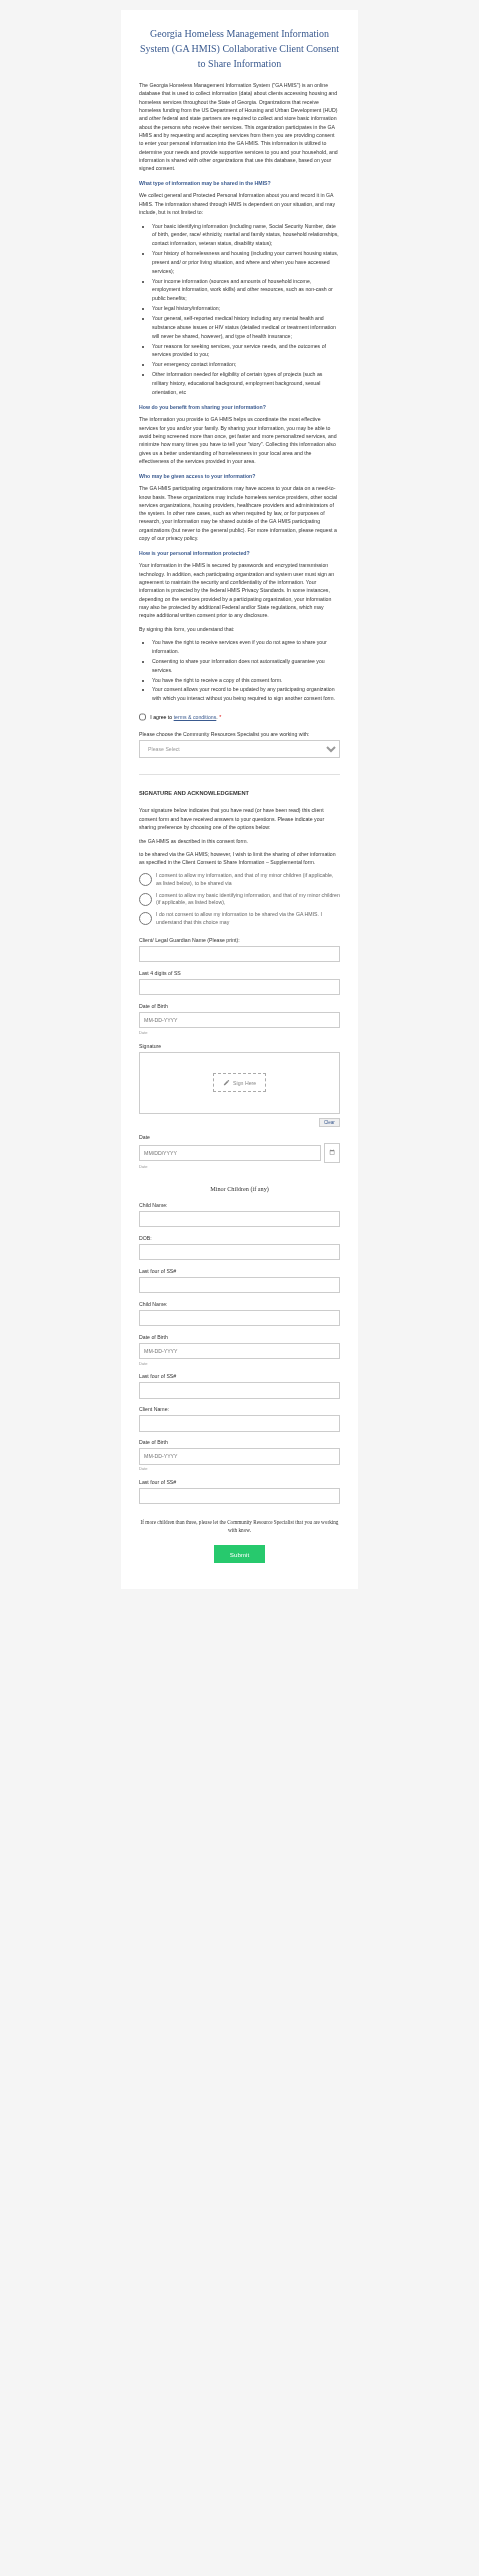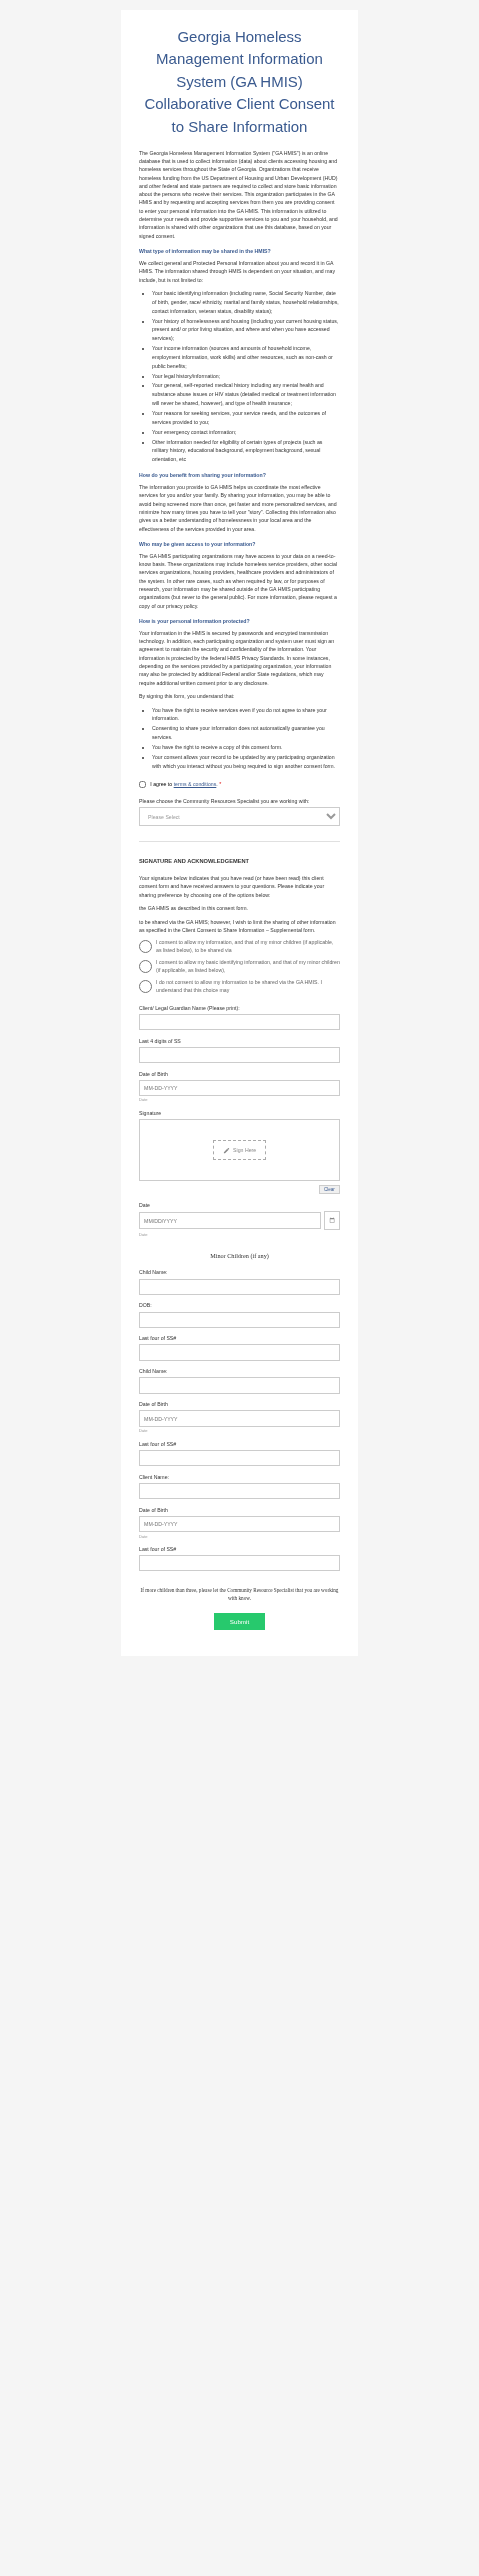--- a/index.html
+++ b/index.html
@@ -1,18 +1,18 @@
 <!DOCTYPE html>
 <html style="font-size:8.2px"><head>
   <meta charset="utf-8">
   <style>
     * { margin: 0; padding: 0; box-sizing: border-box; }
     body { font-family: Arial, sans-serif; background: #f5f5f5; display: flex; justify-content: center; padding: 10.3px 0; }
     .form-container { width: 237px; background: #fff; padding: 15.5px 18px; }
-    h1 { font-size: 15px; font-weight: normal; color: #3a5a8f; text-align: center; line-height: 1.5; margin-bottom: 10.3px; font-family: Liberation Sans, sans-serif; }
+    h1 { font-size: 10px; font-weight: normal; color: #3a5a8f; text-align: center; line-height: 1.5; margin-bottom: 10.3px; font-family: Liberation Serif, serif; }
     .intro-text { font-size: 5.2px; color: #333; line-height: 1.6; margin-bottom: 7.7px; }
     .section-heading { font-size: 5.2px; color: #3a5a8f; font-weight: bold; margin-bottom: 5.2px; margin-top: 7.7px; }
     .body-text { font-size: 5.2px; color: #333; line-height: 1.6; margin-bottom: 5.2px; }
     ul { padding-left: 13px; margin-bottom: 6.2px; }
     ul li { font-size: 5.2px; color: #333; line-height: 1.7; margin-bottom: 1px; }
     .checkbox-row { display: flex; align-items: center; gap: 4.1px; margin: 10.3px 0; font-size: 5.2px; }
     .checkbox-row input[type="checkbox"] { width: 7.2px; height: 7.2px; }
     .checkbox-row a { color: #3a5a8f; text-decoration: underline; }
     .required-star { color: #d00; }
     .field-label { font-size: 5.2px; color: #333; margin-bottom: 3.1px; margin-top: 7.7px; display: block; }

